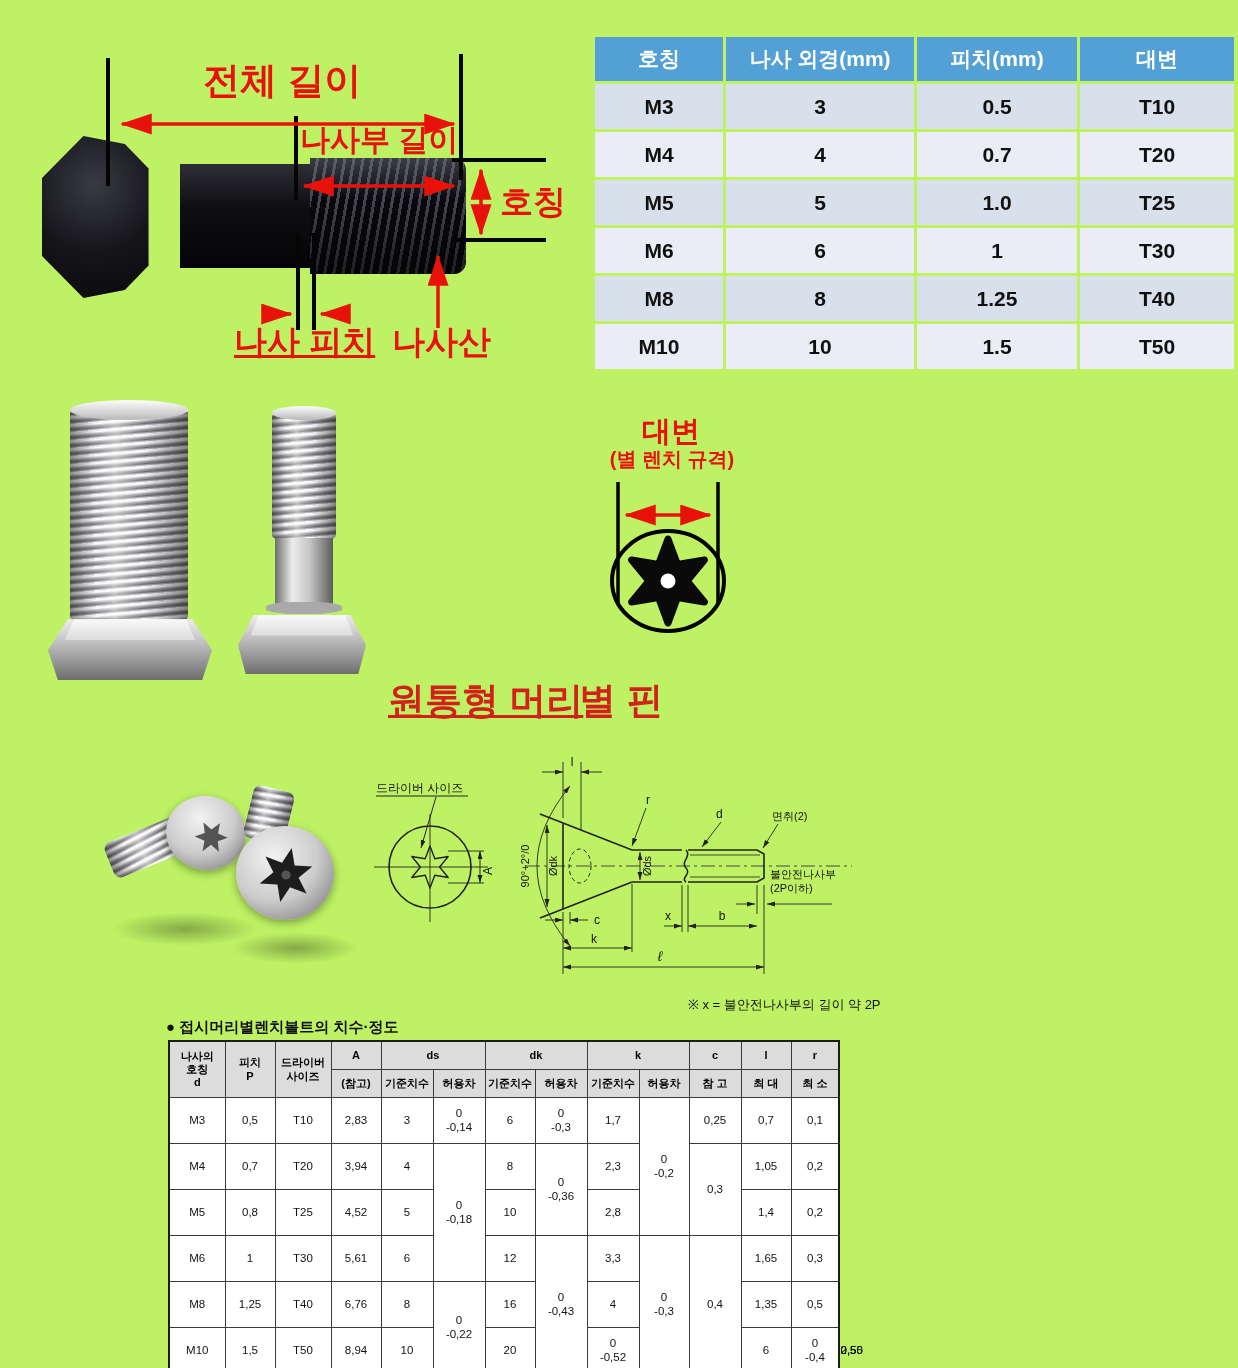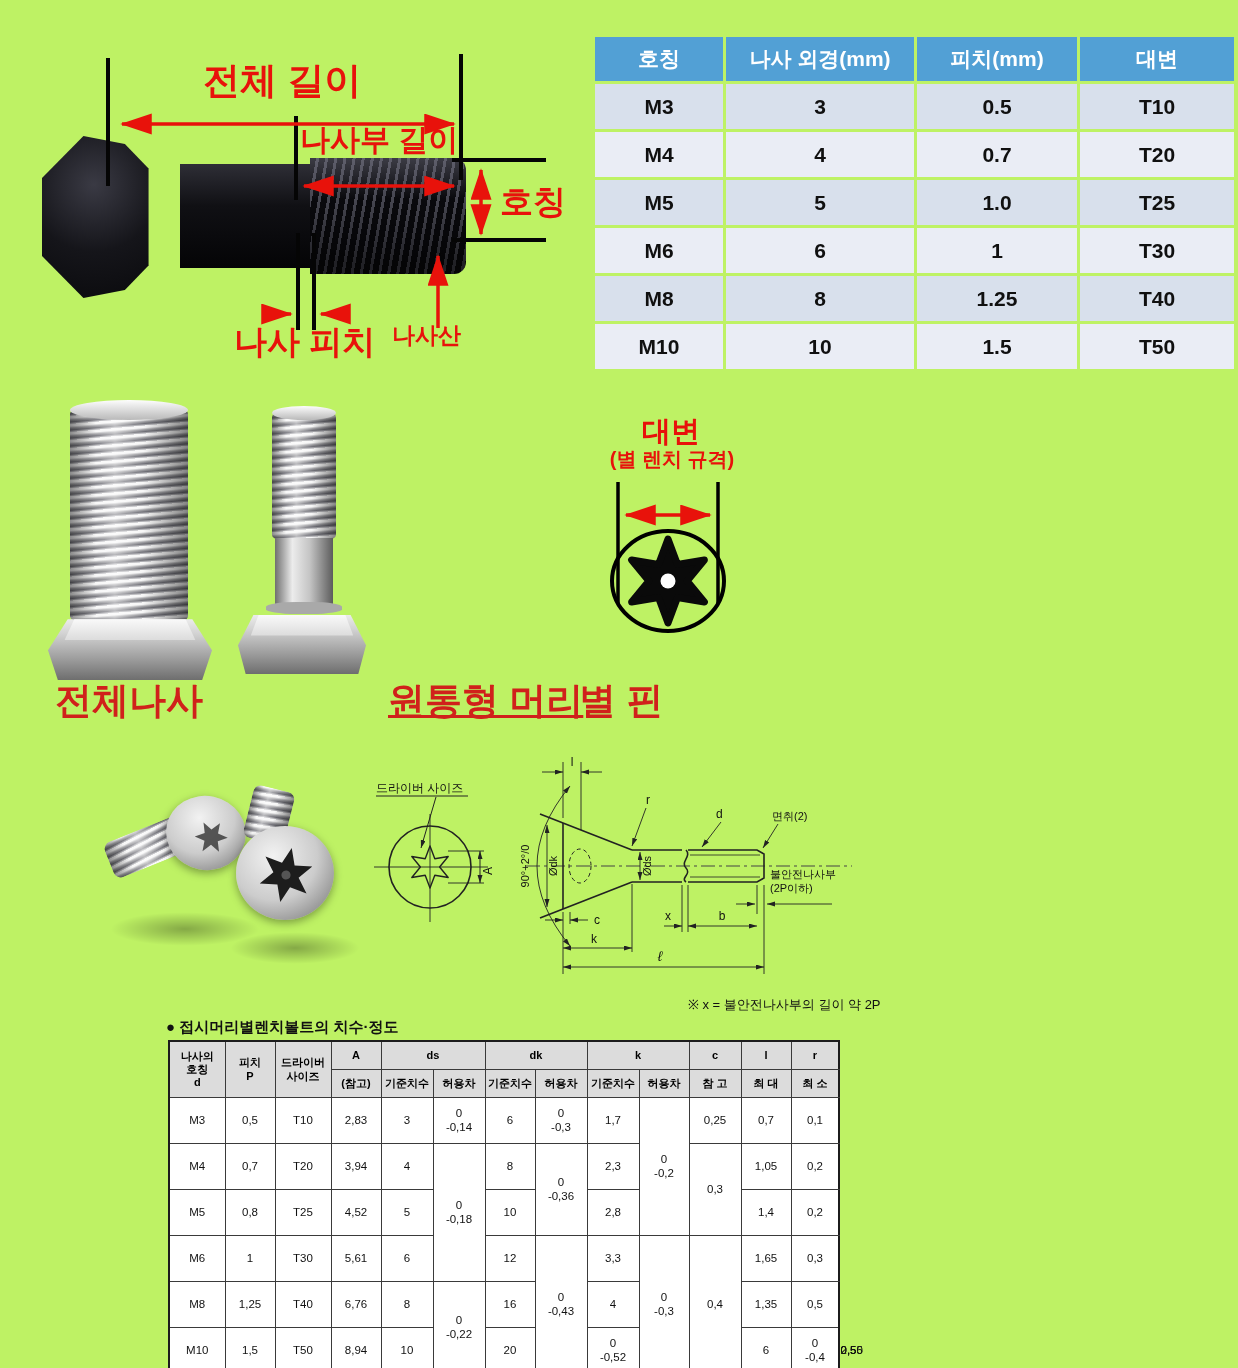--- a/index.html
+++ b/index.html
@@ -120,22 +120,22 @@
         <line x1="453" y1="142" x2="453" y2="206" marker-start="url(#raR)" marker-end="url(#ra)"></line>
         <line x1="234" y1="286" x2="263" y2="286" marker-end="url(#ra)"></line>
         <line x1="322" y1="286" x2="293" y2="286" marker-end="url(#ra)"></line>
         <line x1="410" y1="300" x2="410" y2="228" marker-end="url(#ra)"></line>
       </g>
     </svg>
 
     <div class="redlabel" style="left:175px; top:28px; font-size:37px;">전체 길이</div>
     <div class="redlabel" style="left:272px; top:92px; font-size:30px;">나사부 길이</div>
     <div class="redlabel" style="left:472px; top:152px; font-size:33px;">호칭</div>
-    <div class="redlabel" style="left:206px; top:292px; font-size:33px;">나사 피치</div>
-    <div class="redlabel" style="left:364px; top:292px; font-size:23px;">나사산</div>
+    <div class="redlabel" style="left:206px; top:292px; font-size:33px;text-decoration:underline;">나사 피치</div>
+    <div class="redlabel" style="left:364px; top:292px; font-size:33px;">나사산</div>
   </div>
 
   <div id="sizeTable" class="abs">
     <table>
       <thead>
         <tr>
           <th style="width:112px">호칭</th>
           <th style="width:172px">나사 외경(mm)</th>
           <th style="width:144px">피치(mm)</th>
           <th style="width:138px">대변</th>
@@ -217,21 +217,20 @@
       <line x1="122" y1="70" x2="122" y2="192" stroke="#000" stroke-width="3.5"></line>
       <line x1="30" y1="103" x2="114" y2="103" stroke="#e8120b" stroke-width="3.5" marker-start="url(#ra2R)" marker-end="url(#ra2)"></line>
       <ellipse cx="72" cy="169" rx="56" ry="50" fill="none" stroke="#000" stroke-width="4"></ellipse>
       <g transform="translate(72,169)">
         <polygon points="0,-42 9.5,-16.5 36.4,-21 19.1,0 36.4,21 9.5,16.5 0,42 -9.5,16.5 -36.4,21 -19.1,0 -36.4,-21 -9.5,-16.5" fill="#0a0a0a" stroke="#0a0a0a" stroke-width="7" stroke-linejoin="round"></polygon>
         <circle cx="0" cy="0" r="7.5" fill="#fff"></circle>
       </g>
     </svg>
   </div>
 
-  <div class="typelabel" style="left:55px; top:676px;">전체나사</div>
   <div class="typelabel" style="left:388px; top:676px;text-decoration:underline;">원통형 머리</div>
   <div class="typelabel" style="left:579px; top:676px;">별 핀</div>
 
   <div class="abs" style="left:100px; top:782px; width:248px; height:195px;">
     <div class="abs shadowblob" style="left:10px; top:130px; width:150px; height:34px;"></div>
     <div class="abs shadowblob" style="left:130px; top:150px; width:130px; height:32px;"></div>
     <div class="abs threads" style="left:6px; top:44px; width:92px; height:38px; border-radius:8px; transform:rotate(-22deg);"></div>
     <div class="abs screwhead" style="left:66px; top:14px; width:80px; height:74px; transform:rotate(12deg);">
       <svg width="80" height="74">
           <g transform="translate(46,40) scale(0.55) rotate(20)">

